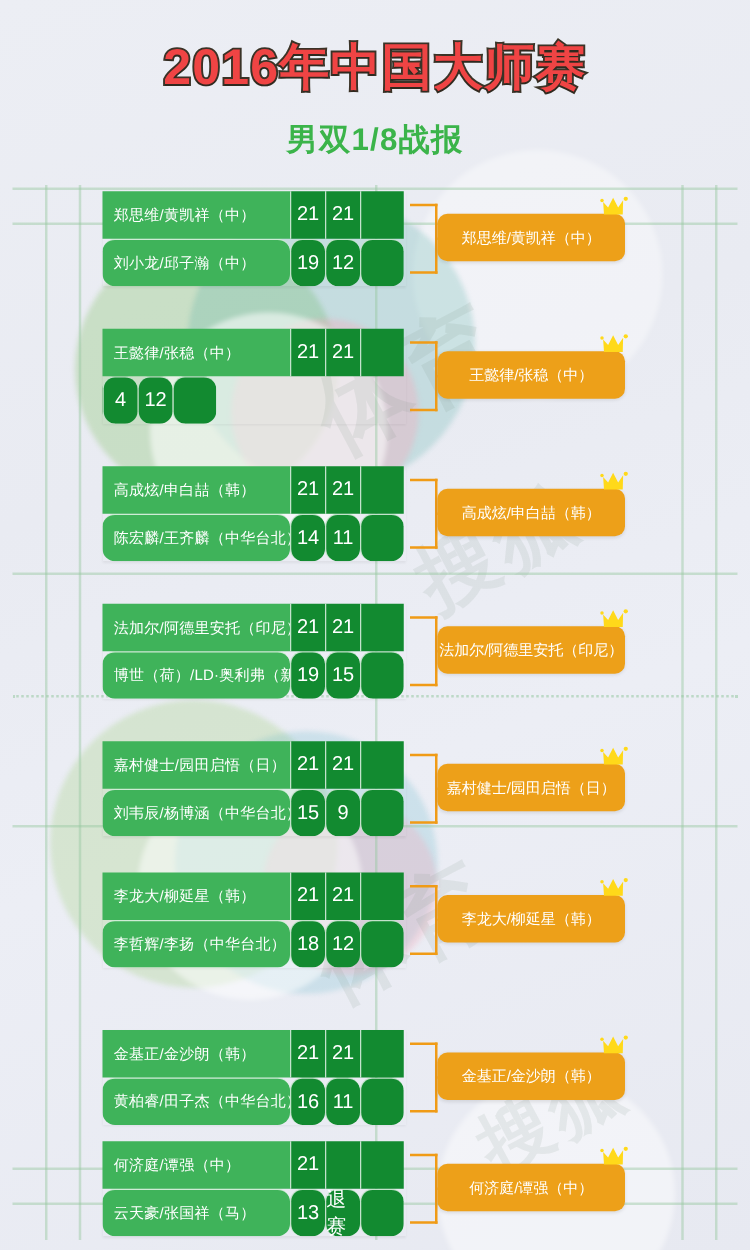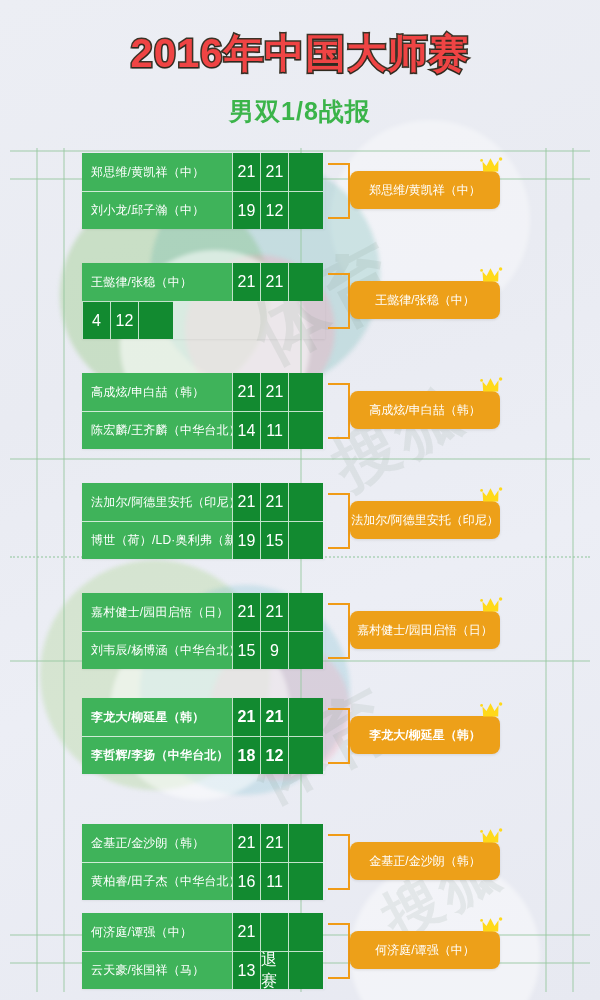--- a/index.html
+++ b/index.html
@@ -116,21 +116,21 @@
     display: flex;
     flex-direction: column;
     box-shadow: 0 1px 2px rgba(0,0,0,0.06);
   }
   .row {
     flex: 1 1 50%;
     display: flex;
     align-items: stretch;
     min-height: 0;
   }
-  .row + .row .cell { border-top: 1px solid rgba(255,255,255,0.75); }
+  .row + .row .cell { border-top: 1px solid rgba(255,255,255,0.75); border-radius: 10px; }
   .cell {
     display: flex;
     align-items: center;
     box-sizing: border-box;
   }
   .cell-name {
     width: 150px;
     background: #3fb35a;
     color: #ffffff;
     font-size: 12px;
@@ -364,21 +364,21 @@
       <div class="connector-stem"></div>
       <div class="winner">
         <span>嘉村健士/园田启悟（日）</span>
         <span class="crown"><svg viewBox="0 0 26 20" width="26" height="20" aria-hidden="true">
             <path d="M2.5 6.5 L6.5 11 L10.5 3.2 L14.5 11 L18.5 5.2 L18.2 16.5 L3.2 16.5 Z" fill="#ffd91a"></path>
             <circle cx="20.6" cy="4.0" r="1.7" fill="#ffd91a"></circle>
             <circle cx="1.6" cy="5.4" r="1.4" fill="#ffd91a"></circle>
           </svg></span>
       </div>
     </div>
-    <div class="match" style="top: 550px; font-weight: bold;">
+    <div class="match" style="top: 550px;">
       <div class="pair">
         <div class="row">
           <div class="cell cell-name">李龙大/柳延星（韩）</div>
           <div class="cell cell-score">21</div>
           <div class="cell cell-score">21</div>
           <div class="cell cell-pad"></div>
         </div>
         <div class="row">
           <div class="cell cell-name">李哲辉/李扬（中华台北）</div>
           <div class="cell cell-score">18</div>

